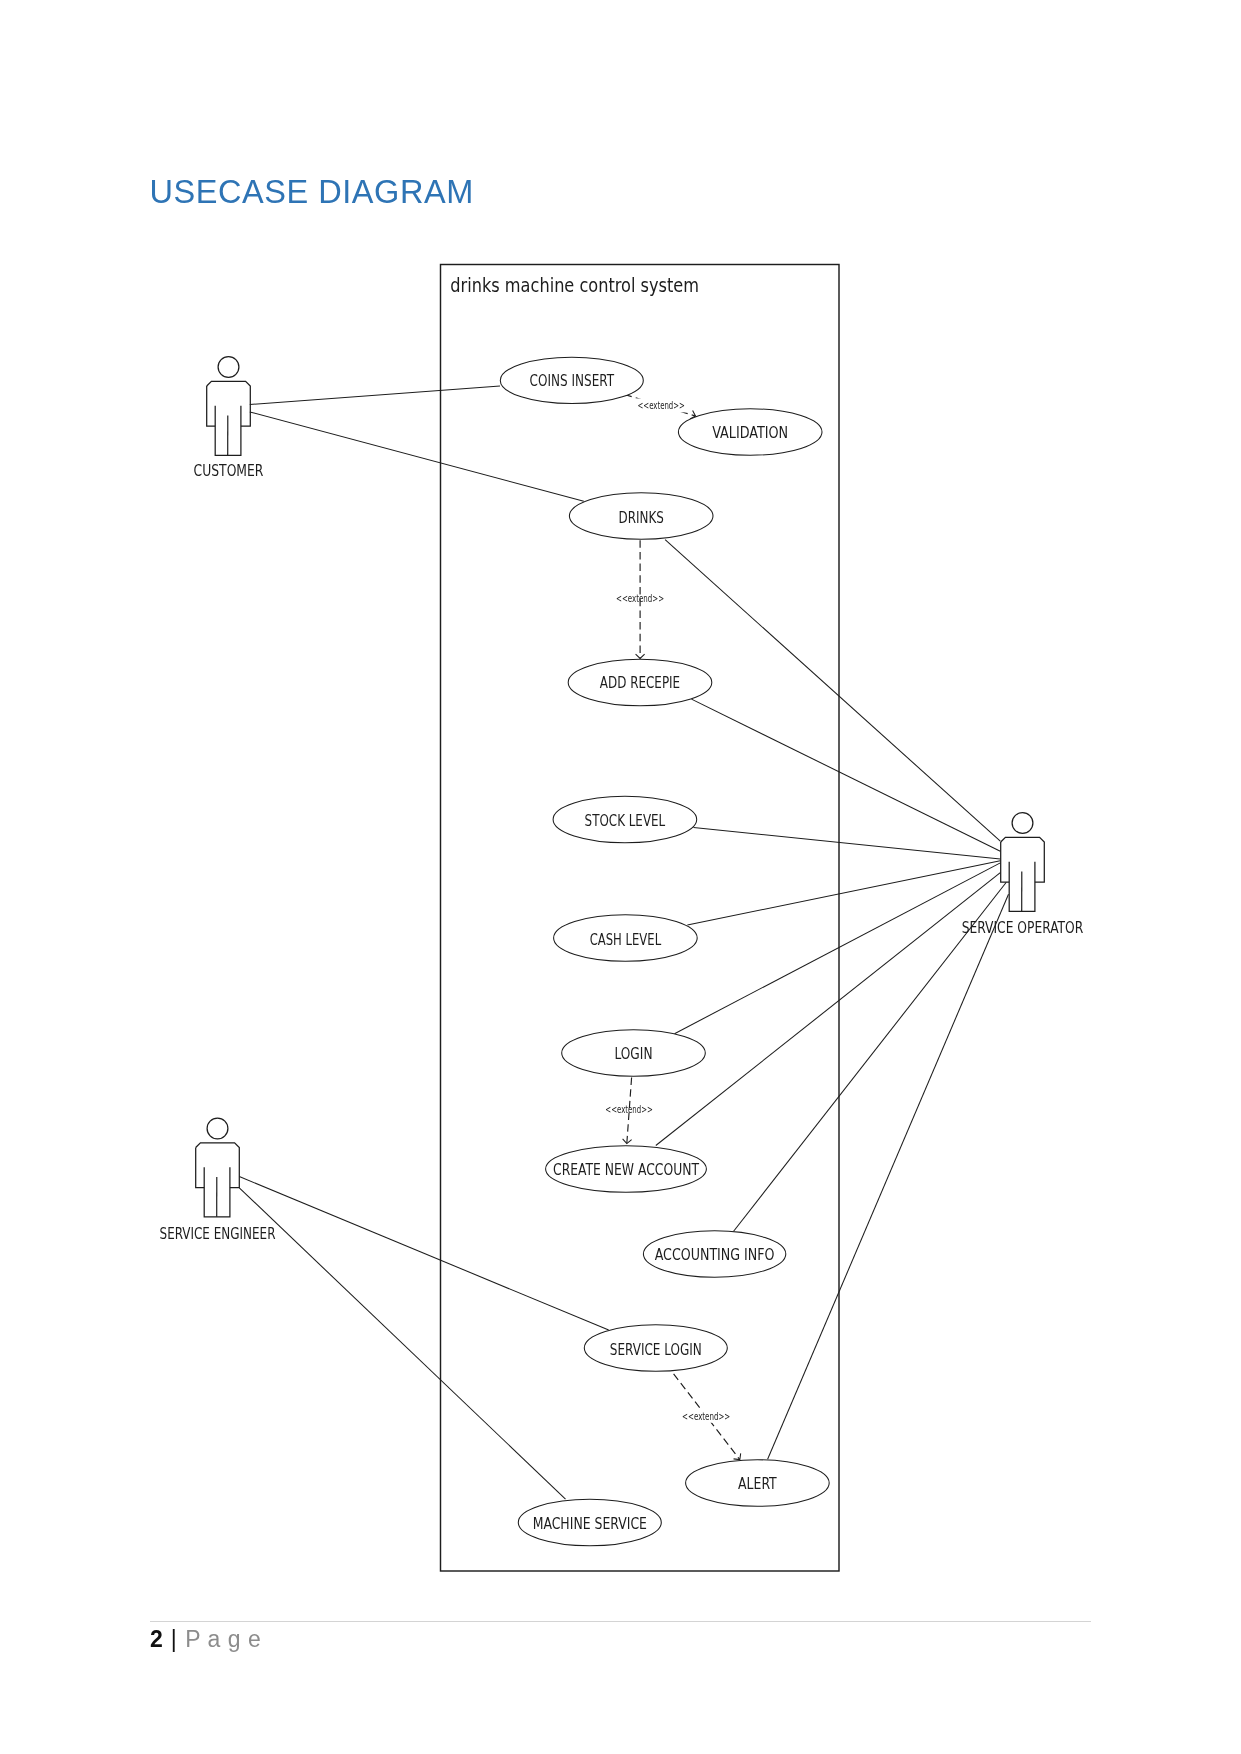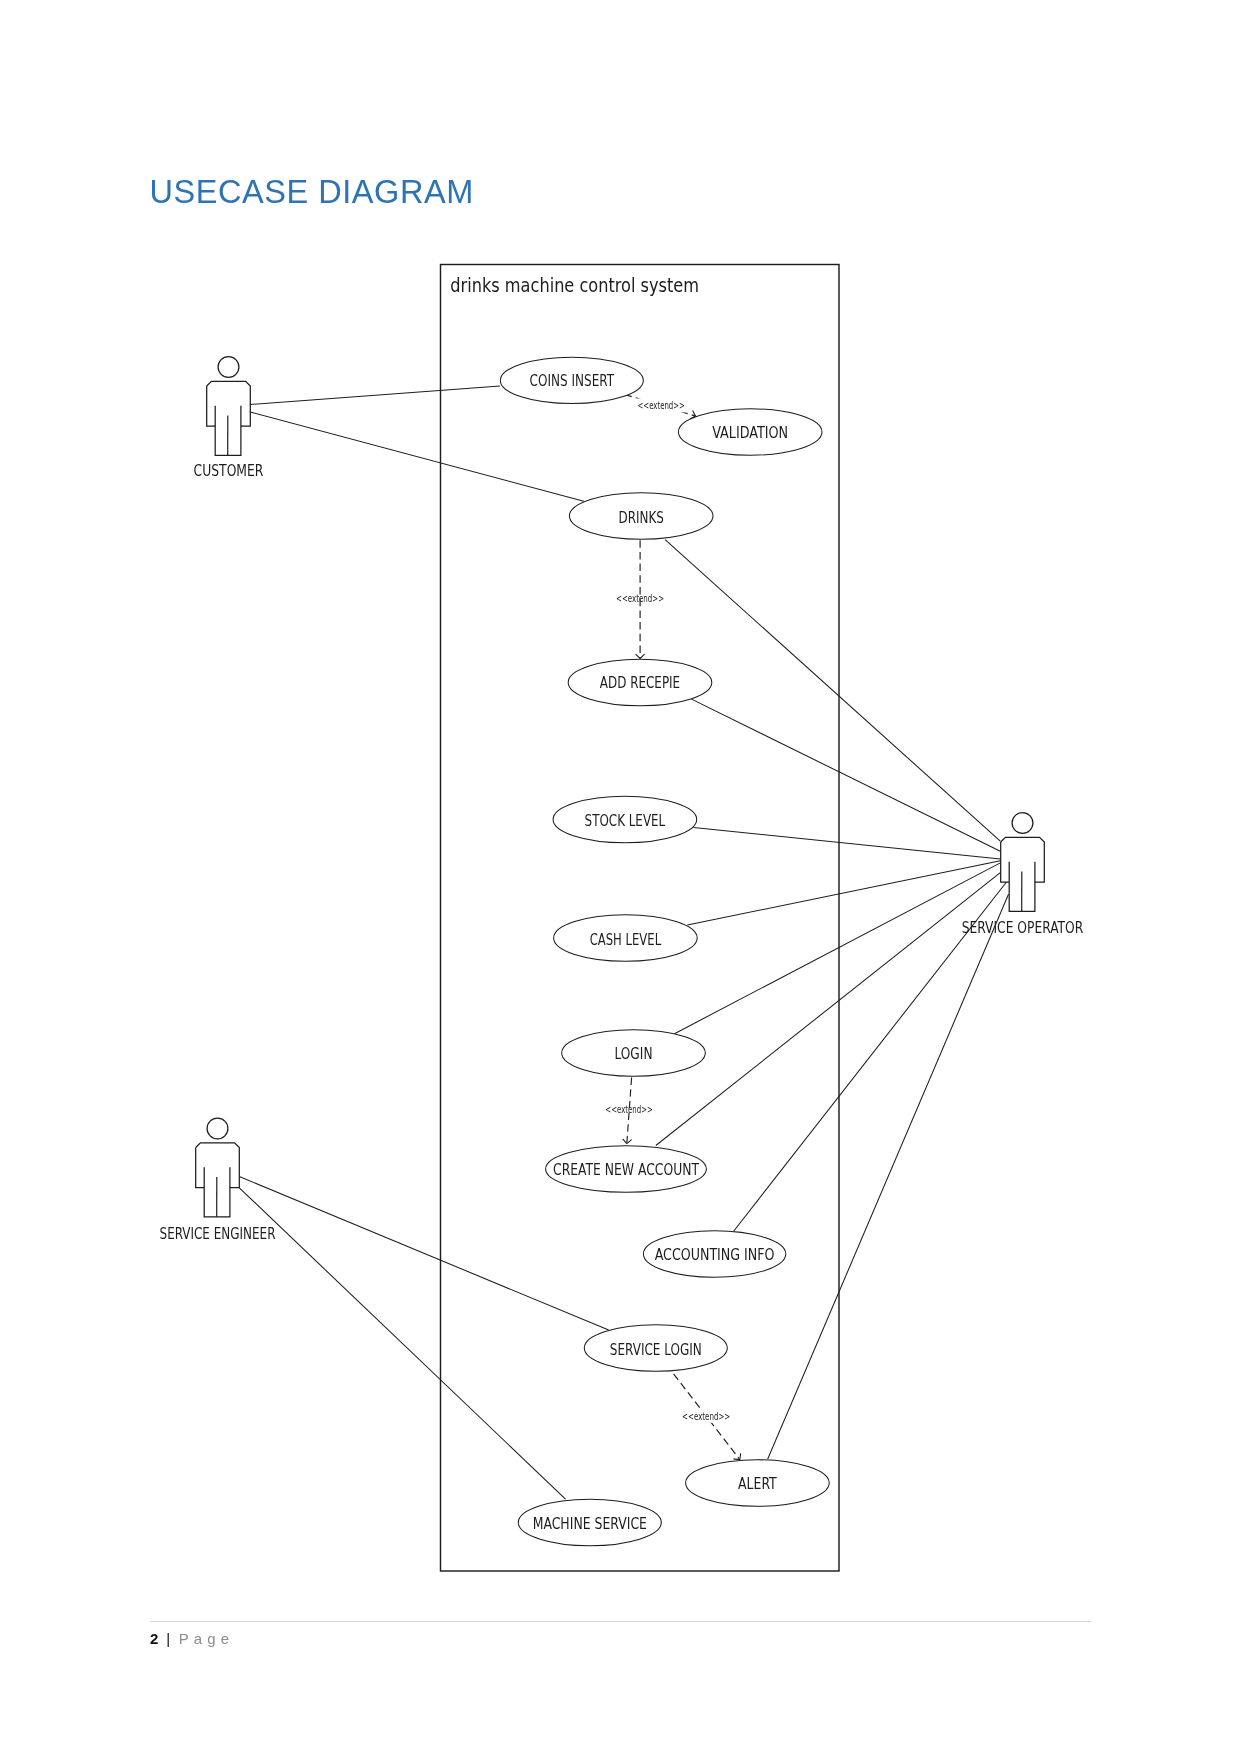--- a/index.html
+++ b/index.html
@@ -6,21 +6,21 @@
   body{width:1241px;height:1754px;background:#ffffff;font-family:"Liberation Sans",sans-serif;overflow:hidden;}
   .page{position:relative;width:1045px;height:1754px;background:#fff;}
   #page-title{position:absolute;left:149.5px;top:172px;font-size:32.5px;line-height:40px;letter-spacing:0.55px;color:#2e74b5;font-family:"Liberation Sans",sans-serif;font-weight:400;white-space:nowrap;}
   #diagram{position:absolute;left:0;top:0;width:1241px;height:1754px;}
   #diagram text{fill:#1d1d1d;}
   .uc-label{font-family:"DejaVu Sans Condensed","DejaVu Sans",sans-serif;font-size:15px;text-anchor:middle;}
   .actor-label{font-family:"DejaVu Sans Condensed","DejaVu Sans",sans-serif;font-size:15px;text-anchor:middle;}
   .sys-label{font-family:"DejaVu Sans Condensed","DejaVu Sans",sans-serif;font-size:20.2px;}
   .ext-label{font-family:"DejaVu Sans Condensed","DejaVu Sans",sans-serif;font-size:9.8px;text-anchor:middle;}
   .footer-rule{position:absolute;left:150px;top:1621px;width:941px;height:1px;background:#d4d4d4;}
-  .footer-text{position:absolute;left:150px;top:1628px;font-size:15px;line-height:22px;color:#8c8c8c;font-family:"Liberation Sans",sans-serif;letter-spacing:0.5px;white-space:nowrap;text-align:center;}
+  .footer-text{position:absolute;left:150px;top:1628px;font-size:23px;line-height:22px;color:#8c8c8c;font-family:"Liberation Sans",sans-serif;letter-spacing:0.5px;white-space:nowrap;text-align:center;}
   .footer-text .pg{color:#111;font-weight:bold;letter-spacing:0px;}
   .footer-text .sep{color:#111;font-weight:400;letter-spacing:0px;padding:0 8.5px 0 8px;}
 </style>
 </head>
 <body>
 
 <div class="page">
   <div id="page-title">USECASE DIAGRAM</div>
   <svg id="diagram" viewBox="0 0 1241 1754" width="1241" height="1754">
       <rect x="440.5" y="264.5" width="398.5" height="1306.5" fill="none" stroke="#1d1d1d" stroke-width="1.45"></rect>

